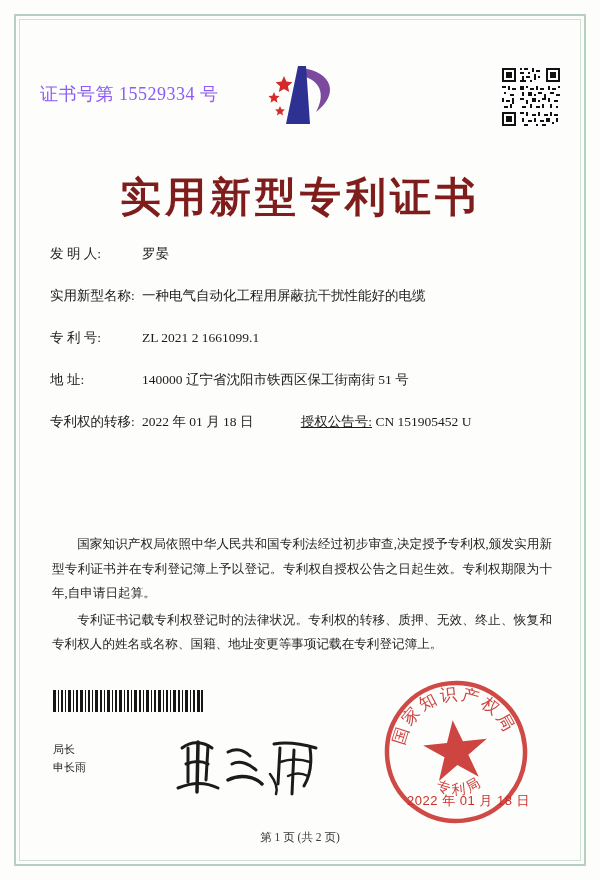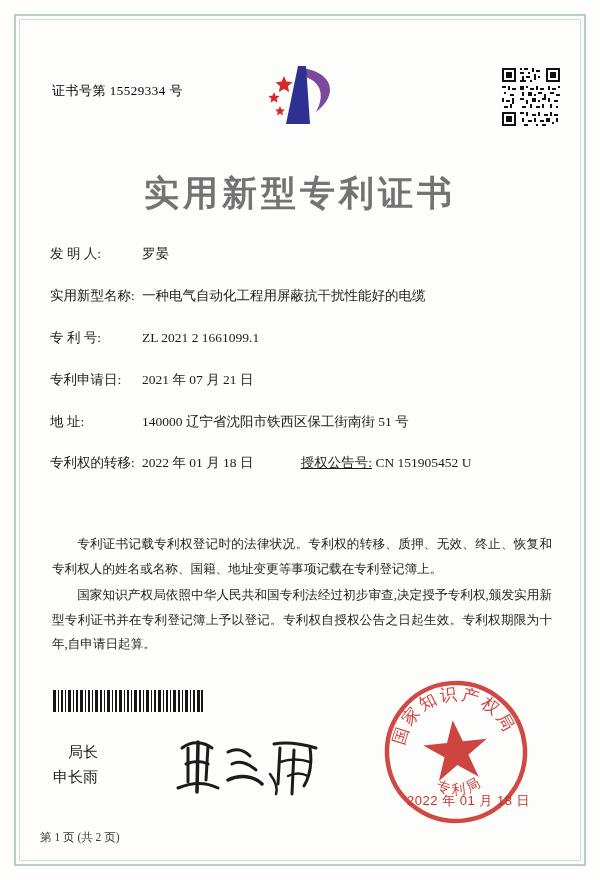--- a/index.html
+++ b/index.html
@@ -52,24 +52,24 @@
   .content {
     position: absolute;
     left: 40px;
     top: 40px;
     width: 520px;
     height: 800px;
   }
 
   .cert-no {
     position: absolute;
-    left: 12px;
+    left: 0;
     top: 42px;
-    font-size: 13px;
-    color: #000000;
+    font-size: 18px;
+    color: #8b5cf6;
     letter-spacing: 0.5px;
     white-space: nowrap;
   }
 
   
   .qr {
     position: absolute;
     right: 0px;
     top: 28px;
     width: 58px;
@@ -86,23 +86,23 @@
     width: 120px;
     height: 80px;
   }
 
   .title {
     position: absolute;
     left: 0;
     top: 130px;
     width: 520px;
     text-align: center;
-    font-size: 35px;
+    font-size: 41px;
     letter-spacing: 4px;
-    color: #737373;
+    color: #7f1d1d;
     font-weight: bold;
     font-family: "Liberation Serif", "DejaVu Serif", serif;
   }
 
   .fields {
     position: absolute;
     left: 10px;
     top: 205px;
     width: 510px;
   }
@@ -152,24 +152,23 @@
     left: 13px;
     top: 650px;
     width: 150px;
     height: 22px;
   }
 
   .signature-block {
     position: absolute;
     left: 13px;
     top: 700px;
-    font-size: 15px;
+    font-size: 11px;
     color: #1c1c1c;
     line-height: 1.65;
-    text-align: right;
   }
 
   .handwriting {
     position: absolute;
     left: 130px;
     top: 690px;
     width: 170px;
     height: 70px;
   }
 
@@ -189,21 +188,21 @@
     color: #c8302b;
     letter-spacing: 0.5px;
     font-family: "Liberation Sans", sans-serif;
   }
 
   .footer {
     position: absolute;
     left: 0;
     top: 790px;
     width: 520px;
-    text-align: left;
+    text-align: center;
     font-size: 11.5px;
     color: #3a3a3a;
   }
 </style>
 </head>
 <body>
 
 <div class="page">
 
   <div class="border-outer"></div>
@@ -322,37 +321,34 @@
       <div class="field-row">
         <span class="field-label">发 明 人:</span><span class="field-value">罗晏</span>
       </div>
       <div class="field-row">
         <span class="field-label">实用新型名称:</span><span class="field-value">一种电气自动化工程用屏蔽抗干扰性能好的电缆</span>
       </div>
       <div class="field-row">
         <span class="field-label">专 利 号:</span><span class="field-value">ZL 2021 2 1661099.1</span>
       </div>
       <div class="field-row">
-        <span class="field-label">专利申请日:</span><span class="field-value">2021 年 07 月 21 日</span>
-      </div>
-      <div class="field-row">
         <span class="field-label">地      址:</span><span class="field-value">140000 辽宁省沈阳市铁西区保工街南街 51 号</span>
       </div>
       <div class="field-row">
         <span class="field-label">专利权的转移:</span><span class="field-value">2022 年 01 月 18 日</span>
         <span class="inline-extra">
           <span class="field-label2">授权公告号:</span>
           <span class="field-value">CN 151905452 U</span>
         </span>
       </div>
     </div>
 
     <div class="paragraphs">
+      <p>国家知识产权局依照中华人民共和国专利法经过初步审查,决定授予专利权,颁发实用新型专利证书并在专利登记簿上予以登记。专利权自授权公告之日起生效。专利权期限为十年,自申请日起算。</p>
       <p>专利证书记载专利权登记时的法律状况。专利权的转移、质押、无效、终止、恢复和专利权人的姓名或名称、国籍、地址变更等事项记载在专利登记簿上。</p>
-      <p>国家知识产权局依照中华人民共和国专利法经过初步审查,决定授予专利权,颁发实用新型专利证书并在专利登记簿上予以登记。专利权自授权公告之日起生效。专利权期限为十年,自申请日起算。</p>
     </div>
 
     <div class="barcode">
       <svg width="150" height="22" viewBox="0 0 150 22">
         <rect width="150" height="22" fill="#fdfdfb"></rect>
         <g fill="#161616">
           <rect x="0" y="0" width="3" height="22"></rect>
             <rect x="5" y="0" width="1" height="22"></rect>
           <rect x="8" y="0" width="2" height="22"></rect>
             <rect x="12" y="0" width="1" height="22"></rect>

